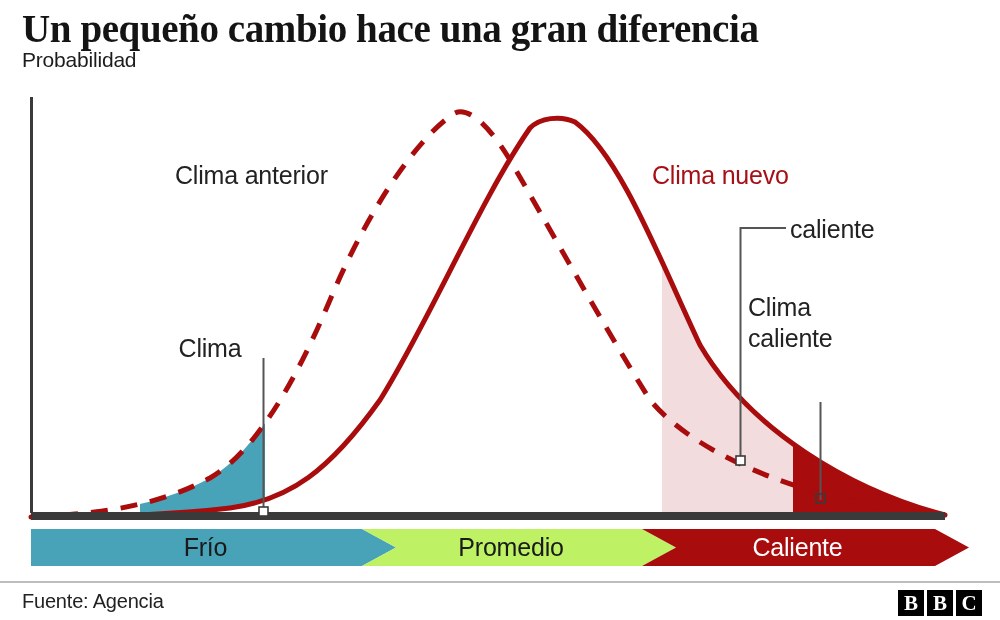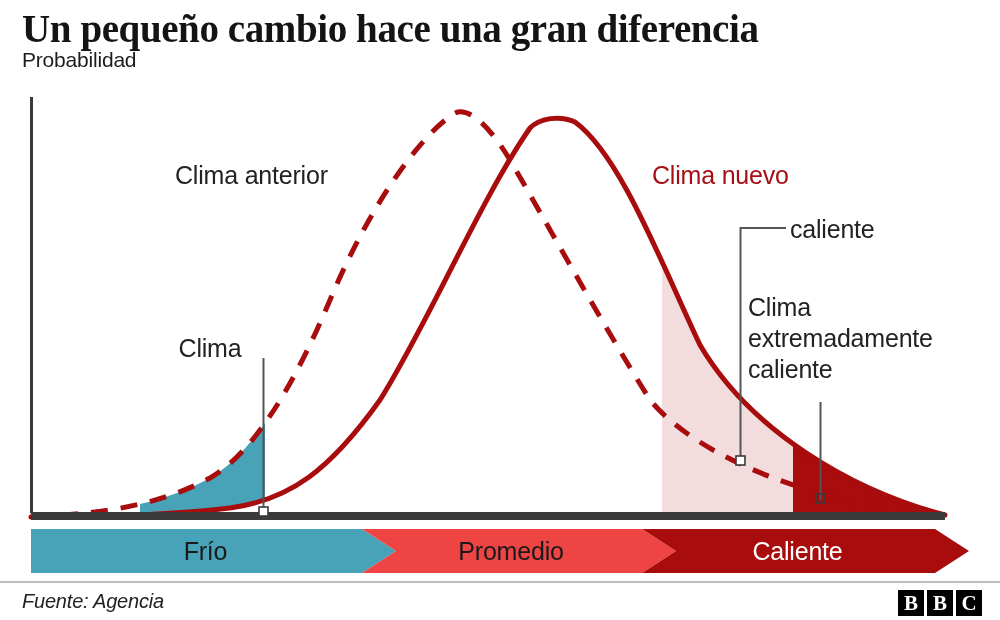--- a/index.html
+++ b/index.html
@@ -65,21 +65,21 @@
   .band-row {
     position: absolute;
     left: 0;
     top: 529px;
     width: 1000px;
     height: 38px;
   }
   .band {
     position: absolute;
     top: 0;
-    height: 44px;
+    height: 37px;
     display: flex;
     align-items: center;
     justify-content: center;
     font-size: 25px;
     letter-spacing: -0.2px;
   }
   .band-label { position: relative; left: -8px; }
 
   .footer-rule {
     position: absolute;
@@ -89,21 +89,20 @@
     height: 2px;
     background: #bdbdbd;
   }
   .footer-source {
     position: absolute;
     left: 22px;
     top: 590px;
     font-size: 20px;
     color: #222222;
     letter-spacing: -0.2px;
-    font-style: italic;
   }
   .bbc-logo {
     position: absolute;
     right: 18px;
     top: 590px;
     display: flex;
     gap: 3px;
   }
   .bbc-block {
     width: 26px;
@@ -191,30 +190,29 @@
   <div class="annot annot-cold">
     <span class="annot-line">Clima</span>
   </div>
 
   <div class="annot annot-hot">
     <span class="annot-line">caliente</span>
   </div>
 
   <div class="annot annot-xhot">
     <span class="annot-line">Clima</span>
-    <span class="annot-line">extremadamente</span>
     <span class="annot-line">caliente</span>
   </div>
 
   <div class="band-row">
     <div class="band" style="left:31px; width:365px; background:#48a2b8; color:#1a1a1a;
                 clip-path: polygon(0 0, calc(100% - 34px) 0, 100% 50%, calc(100% - 34px) 100%, 0 100%);">
       <span class="band-label">Frío</span>
     </div>
-    <div class="band" style="left:362px; width:314px; background:#ef4444; color:#1a1a1a;
+    <div class="band" style="left:362px; width:314px; background:#bef264; color:#1a1a1a;
                 clip-path: polygon(0 0, calc(100% - 34px) 0, 100% 50%, calc(100% - 34px) 100%, 0 100%, 34px 50%);">
       <span class="band-label">Promedio</span>
     </div>
     <div class="band" style="left:642px; width:327px; background:#a80c0c; color:#ffffff;
                 clip-path: polygon(0 0, calc(100% - 34px) 0, 100% 50%, calc(100% - 34px) 100%, 0 100%, 34px 50%);">
       <span class="band-label">Caliente</span>
     </div>
   </div>
 
   <div class="footer-rule"></div>

